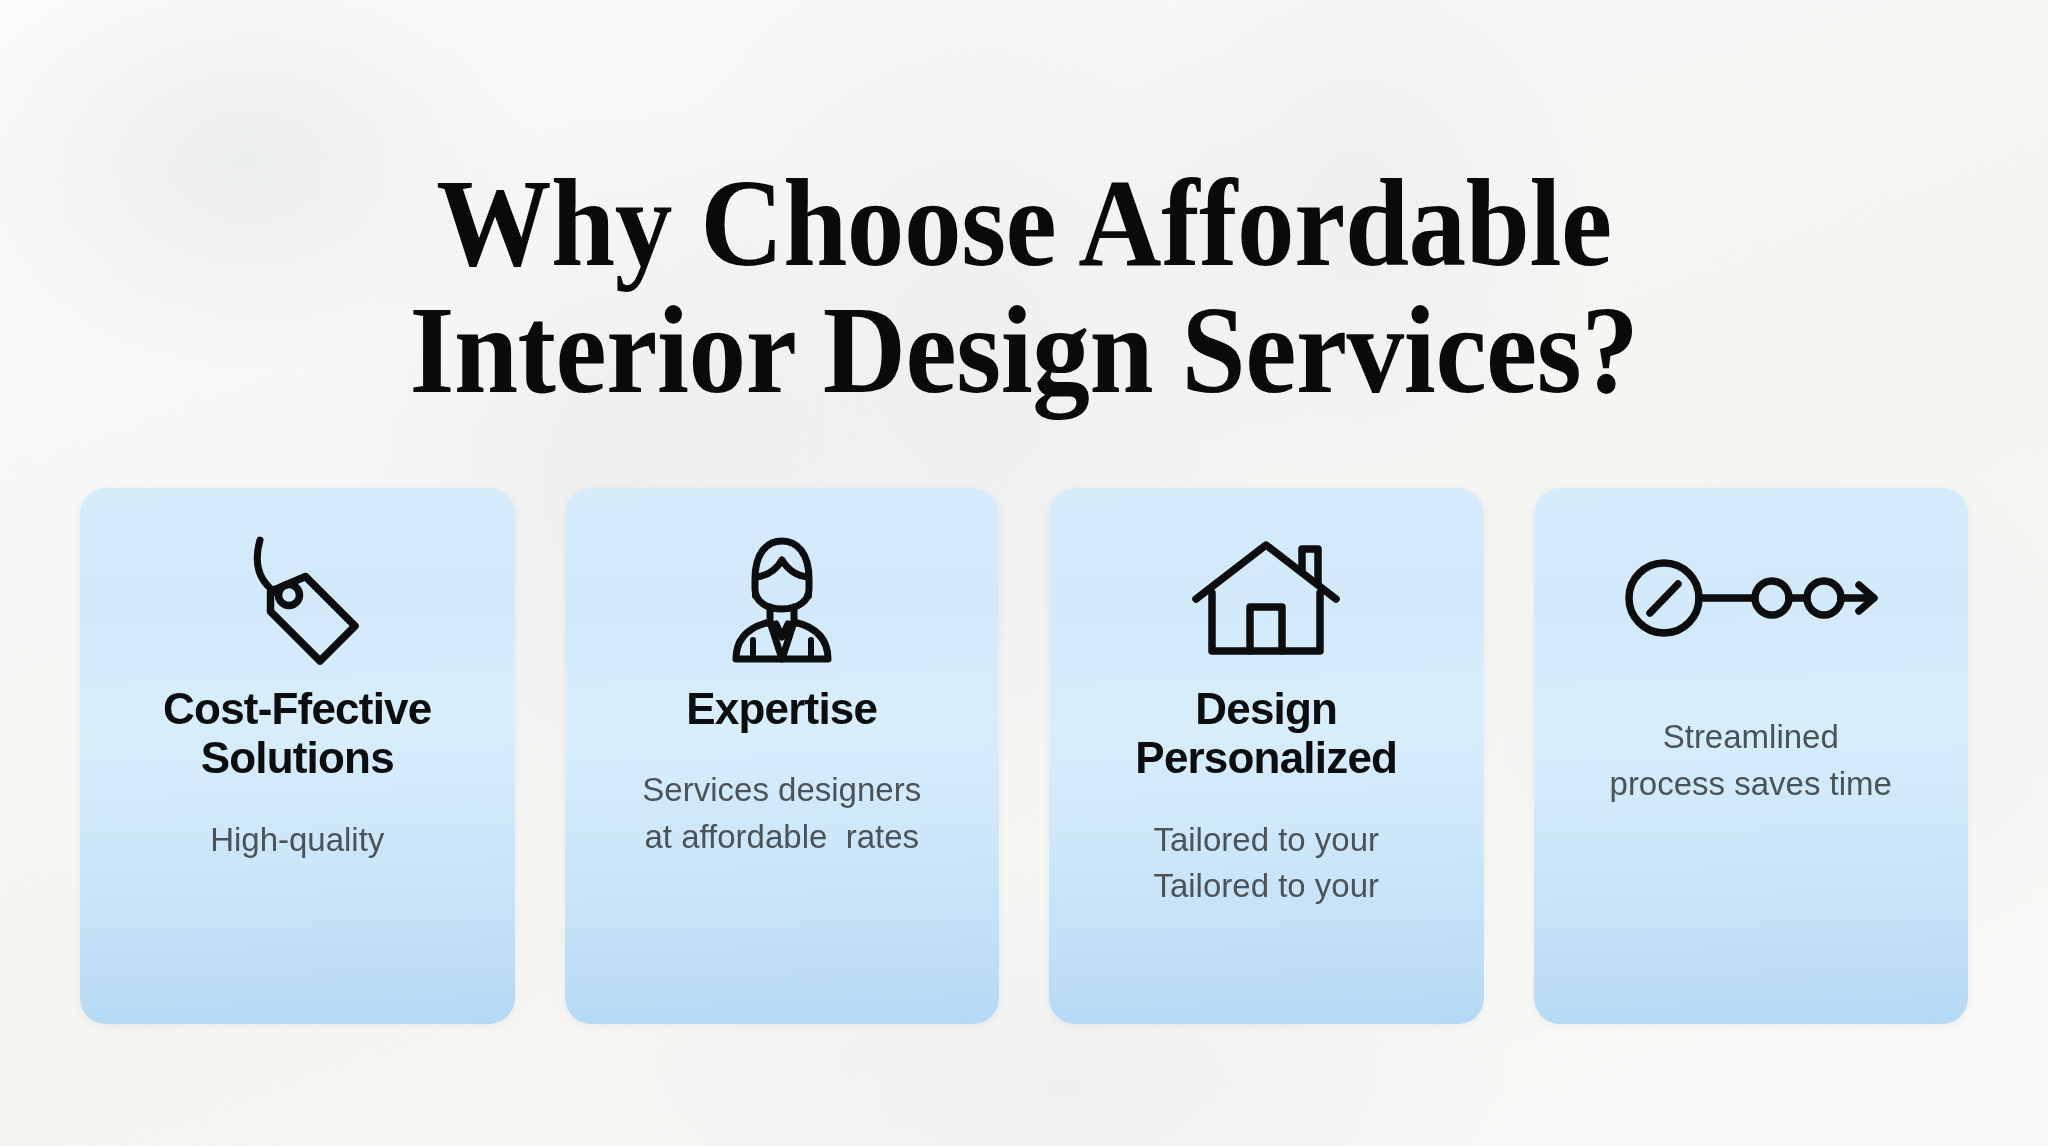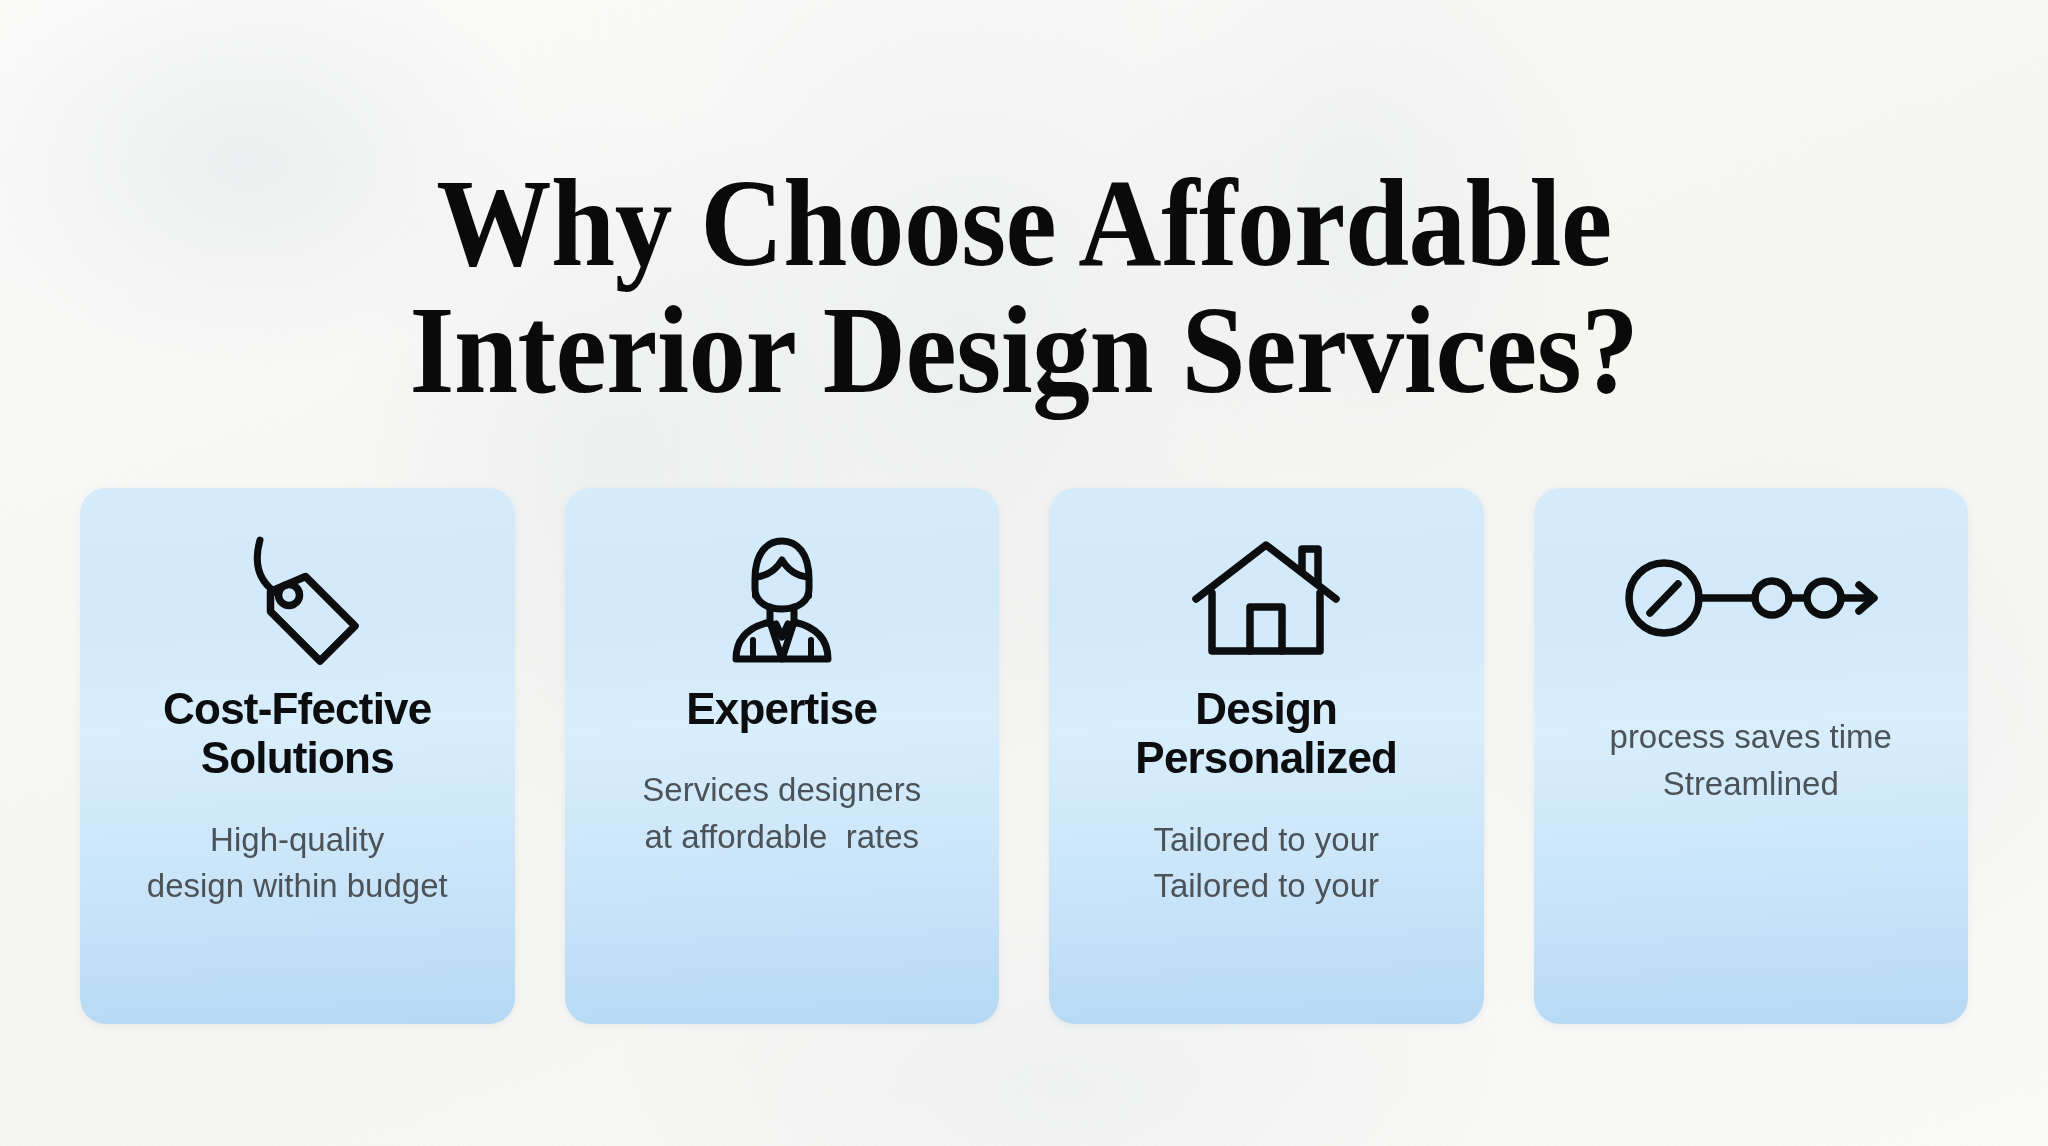--- a/index.html
+++ b/index.html
@@ -155,21 +155,20 @@
 
           <circle cx="67" cy="67" r="10.5"></circle>
         </svg>
       </div>
       <div class="card-title">
         <span class="tl">Cost-Ffective</span>
         <span class="tl">Solutions</span>
       </div>
       <div class="card-desc">
         <span class="dl">High-quality</span>
-        <span class="dl">design within budget</span>
       </div>
     </div>
 
     <div class="card">
       <div class="card-icon">
         <svg width="140" height="142" viewBox="0 0 140 142" fill="none" stroke="#0b0d0f" stroke-width="7" stroke-linecap="round" stroke-linejoin="round">
 
           <path d="M43 52 C 43 26, 55 14, 70 14 C 85 14, 97 26, 97 52 L97 62 C 97 74, 86 82, 70 82 C 54 82, 43 74, 43 62 Z"></path>
 
           <path d="M44 50 C 55 49, 64 43, 70 33 C 76 43, 85 49, 96 50"></path>
@@ -237,19 +236,19 @@
           <path d="M168 45 L185 45"></path>
 
           <circle cx="203" cy="45" r="17"></circle>
 
           <path d="M220 45 L252 45"></path>
 
           <path d="M238 32 L253 45 L238 58"></path>
         </svg>
       </div>
       <div class="card-desc">
+        <span class="dl">Streamlined</span>
         <span class="dl">process saves time</span>
-        <span class="dl">Streamlined</span>
       </div>
     </div>
 
   </div>
 </div>
 
 </body></html>

